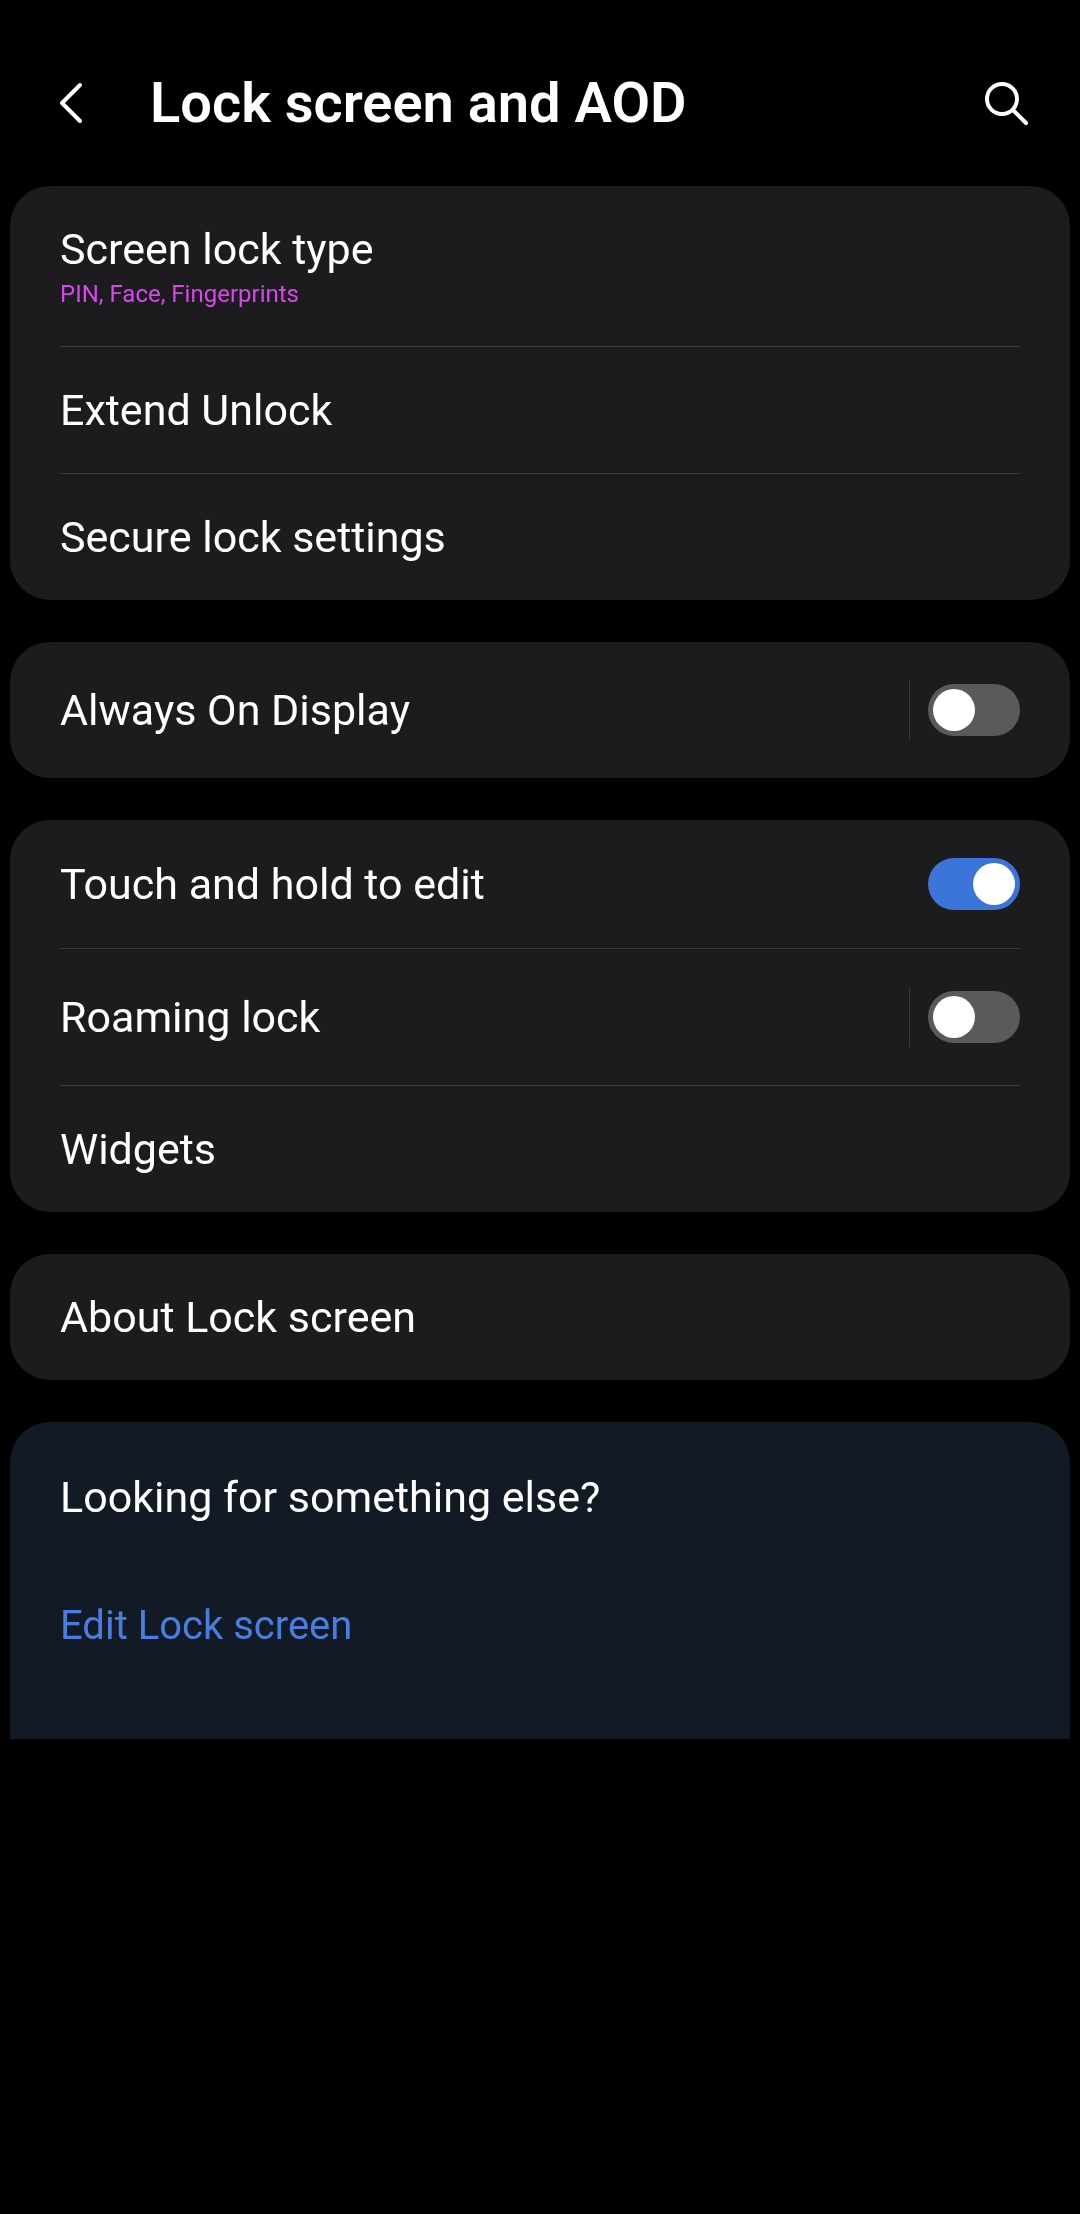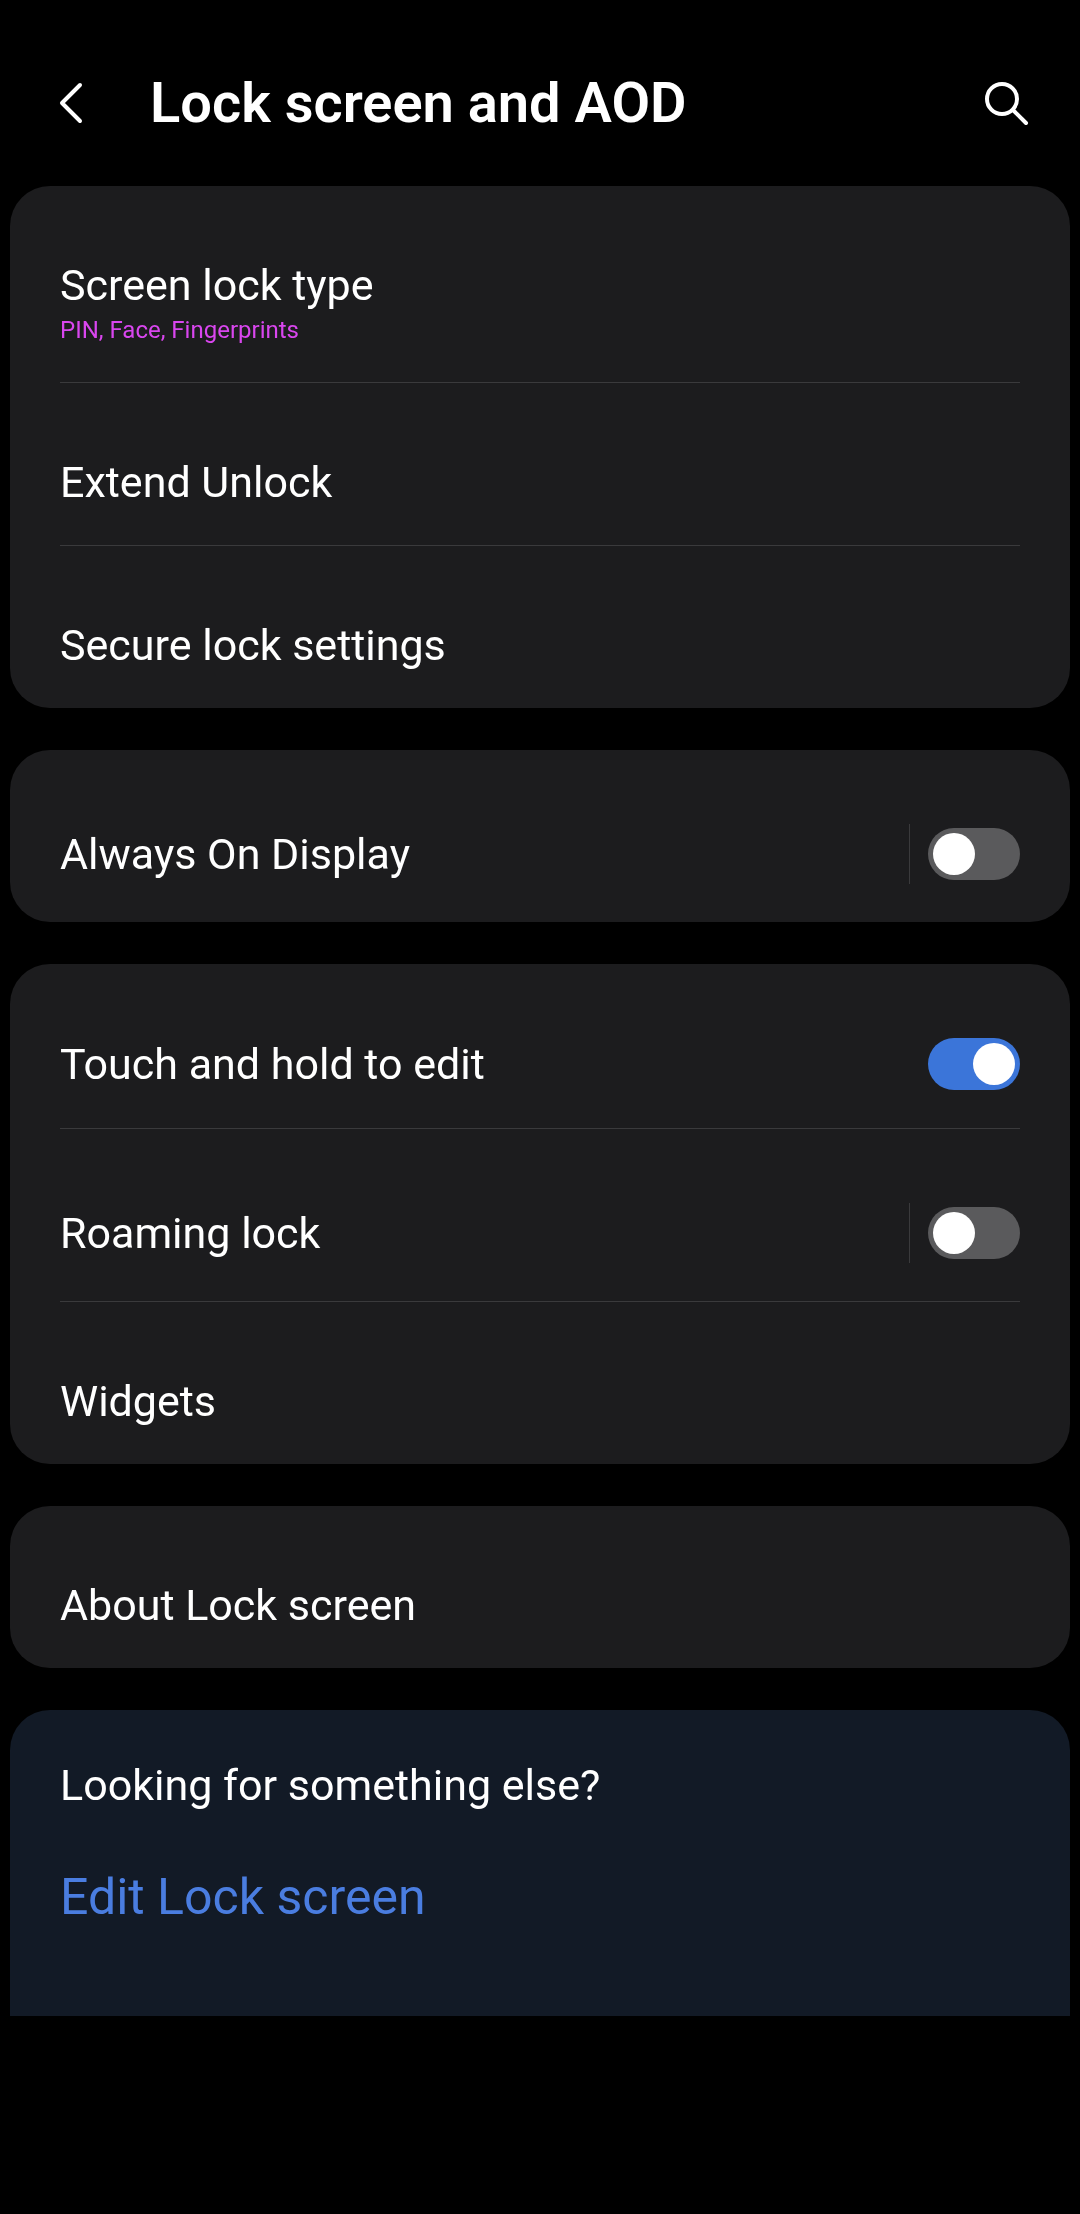--- a/index.html
+++ b/index.html
@@ -44,21 +44,20 @@
       background-color: #1c1c1e;
       margin: 0 10px 42px 10px;
       border-radius: 40px;
       overflow: hidden;
     }
     .section-item {
       padding: 38px 50px;
       display: flex;
       align-items: center;
       justify-content: space-between;
-      margin-top: 36px;
     }
     .section-item-text {
       display: flex;
       flex-direction: column;
       gap: 6px;
     }
     .item-title {
       font-size: 43px;
       color: #ffffff;
     }
@@ -110,24 +109,24 @@
     }
     .info-section {
       background-color: #121a26;
       margin: 0 10px;
       border-radius: 40px 40px 0 0;
       padding: 50px;
     }
     .info-title {
       font-size: 43px;
       color: #ffffff;
-      margin-bottom: 58px;
+      margin-bottom: 80px;
     }
     .info-link {
-      font-size: 50px;
+      font-size: 40px;
       color: #4a7de0;
       margin-bottom: 40px;
       display: block;
     }
   </style>
 </head>
 <body>
 
 <div class="header">
   <div class="back-icon">

